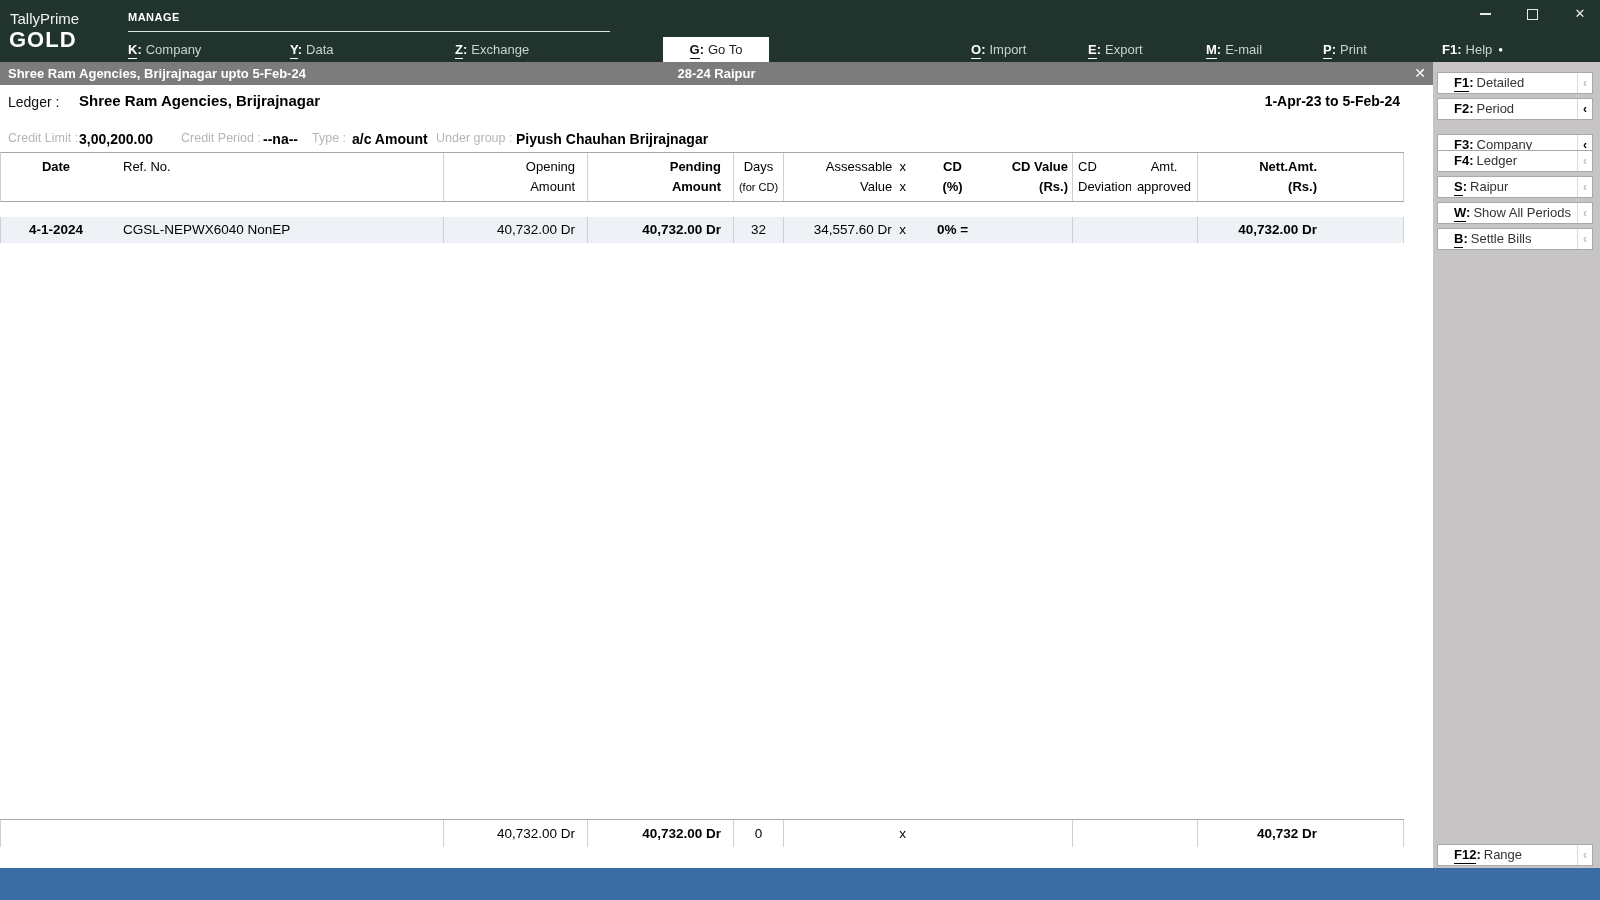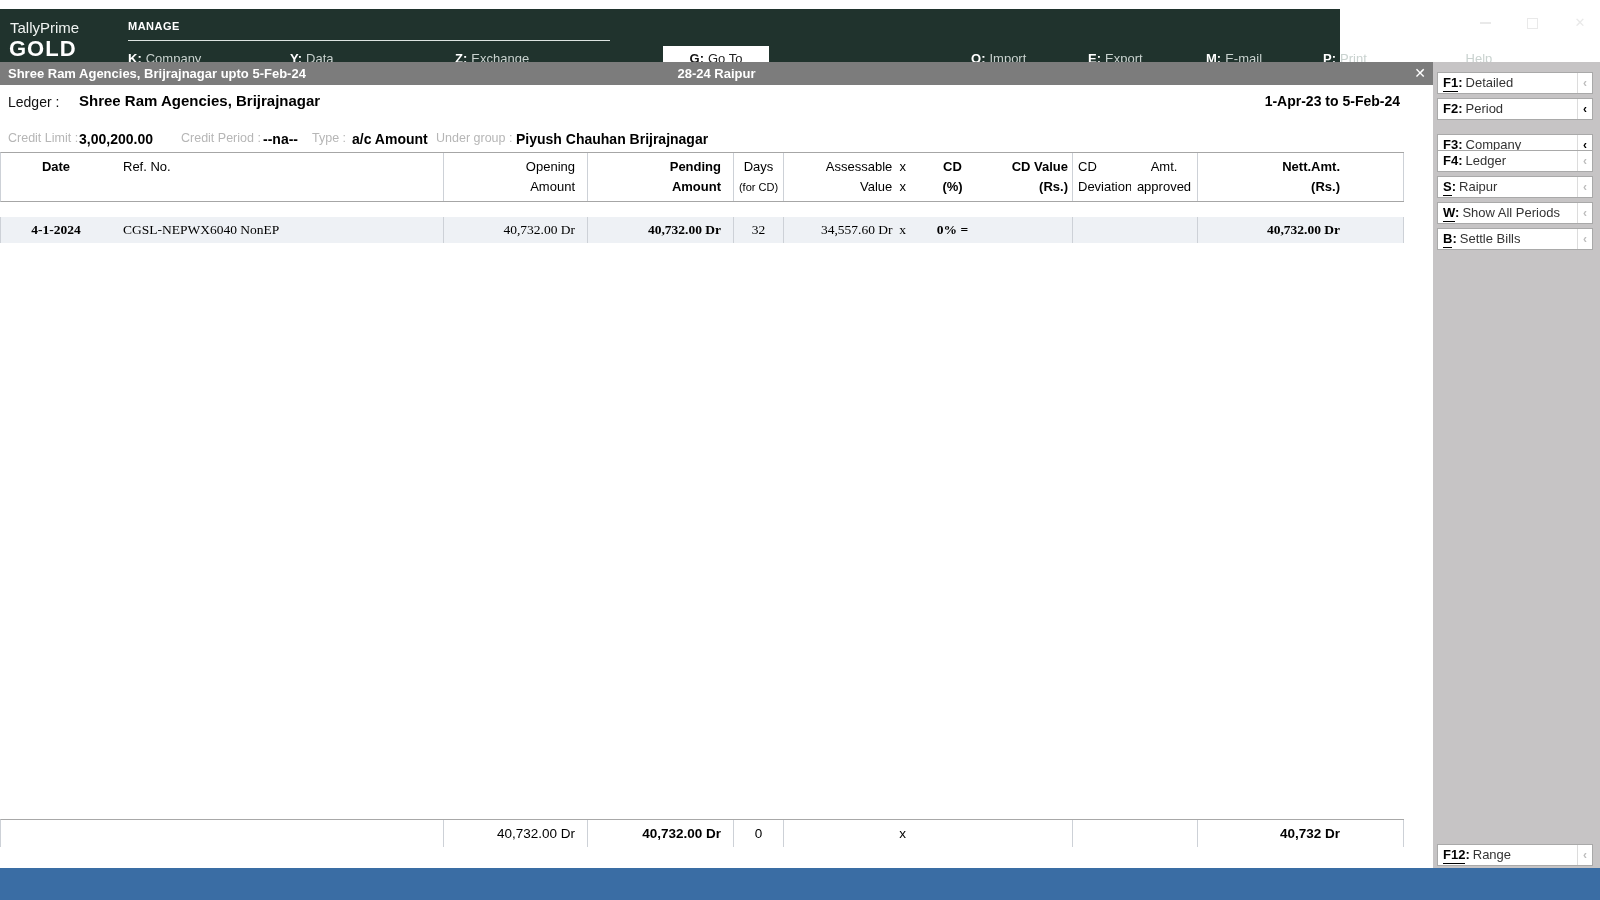--- a/index.html
+++ b/index.html
@@ -3,21 +3,21 @@
 <meta charset="utf-8">
 <style>
   html,body{margin:0;padding:0;}
   body{
     width:1600px;height:900px;position:relative;overflow:hidden;
     background:#ffffff;
     font-family:"Liberation Sans","DejaVu Sans",sans-serif;
     -webkit-font-smoothing:antialiased;
   }
   
-  .topbar{position:absolute;left:0;top:0;width:1340px;height:62px;background:#20332d;margin-top:9px;}
+  .topbar{position:absolute;left:0;top:0;width:1600px;height:62px;background:#20332d;}
   .brand1{position:absolute;left:10px;top:10px;font-size:15px;color:#f0f4f2;}
   .brand2{position:absolute;left:9px;top:27px;font-size:22px;font-weight:bold;letter-spacing:1px;color:#ffffff;}
   .manage{position:absolute;left:128px;top:11px;font-size:11px;font-weight:bold;letter-spacing:.5px;color:#ffffff;}
   .manage-line{position:absolute;left:128px;top:31px;width:482px;height:1px;background:#dde4e1;}
   .mi{position:absolute;top:42px;font-size:13px;white-space:nowrap;color:#c9d2cf;}
   .mkey{font-weight:bold;color:#ffffff;}
   .mcolon{font-weight:bold;color:#ffffff;margin-right:4px;}
   .u{border-bottom:1px solid currentColor;padding-bottom:1px;}
   .mi-k{left:128px}.mi-y{left:290px}.mi-z{left:455px}
   .mi-o{left:971px}.mi-e{left:1088px}.mi-m{left:1206px}.mi-p{left:1323px}.mi-f1{left:1442px}
@@ -46,46 +46,46 @@
   .ci-label{font-size:12.5px;color:#b6b6b6;}
   .ci-value{font-size:14px;font-weight:bold;color:#000;}
   .ci1{left:8px}.ci2{left:79px}.ci3{left:181px}.ci4{left:263px}
   .ci5{left:312px}.ci6{left:352px}.ci7{left:436px}.ci8{left:516px}
   
   .grid-cols{display:grid;grid-template-columns:110px 333px 144px 146px 50px 130px 77px 82px 58px 67px 206px;}
   .tbl-header{position:absolute;left:0;top:152px;width:1403px;height:48px;
               border-top:1px solid #a6a6a6;border-bottom:1px solid #a6a6a6;border-left:1px solid #cdd1d7;}
   .tbl-header .cell{padding-top:4px;font-size:13px;line-height:20px;color:#000;}
   .tbl-row{position:absolute;left:0;top:217px;width:1403px;height:26px;background:#eef1f5;border-left:1px solid #cdd1d7;}
-  .tbl-row .cell{font-size:13.5px;line-height:26px;color:#000;font-family:Liberation Serif, serif;}
+  .tbl-row .cell{font-size:13.5px;line-height:26px;color:#000;}
   .tbl-totals{position:absolute;left:0;top:819px;width:1403px;height:27px;background:#fff;
               border-top:1px solid #a8a8a8;border-left:1px solid #cdd1d7;}
   .tbl-totals .cell{font-size:13.5px;line-height:27px;color:#000;}
   .cell{white-space:nowrap;overflow:hidden;}
   .bR{border-right:1px solid #cdd1d7;}
   .c-date{text-align:center;font-weight:bold;}
   .c-ref{text-align:left;padding-left:12px;}
   .c-opening{text-align:right;padding-right:12px;}
   .c-pending{text-align:right;padding-right:12px;font-weight:bold;}
   .c-days{text-align:center;}
   .c-days .l2{font-size:11px;}
   .c-assess{text-align:right;padding-right:8px;}
   .c-cd{text-align:center;}
   .hd-red{color:#d40000;font-weight:bold;}
   .c-cd-val{text-align:right;padding-right:4px;font-weight:bold;}
   .c-dev{text-align:left;padding-left:5px;font-size:12.5px;}
   .c-appr{text-align:center;font-size:12.5px;}
-  .c-nett{text-align:right;padding-right:63px;font-weight:bold;}
+  .c-nett{text-align:right;padding-right:86px;font-weight:bold;}
   .norm{font-weight:normal;}
   .bold{font-weight:bold;}
   
   .sidebar{position:absolute;left:1433px;top:62px;width:167px;height:806px;background:#c6c4c5;}
   .sbtn{position:absolute;left:4px;width:156px;height:22px;background:#ffffff;border:1px solid #a9a9a9;
         box-sizing:border-box;display:flex;cursor:default;}
-  .sbtn-main{flex:1;padding-left:5px;font-size:13px;line-height:20px;white-space:nowrap;overflow:hidden;}
+  .sbtn-main{flex:1;padding-left:16px;font-size:13px;line-height:20px;white-space:nowrap;overflow:hidden;}
   .sbtn-key{font-weight:bold;color:#000;}
   .sbtn-colon{font-weight:bold;color:#000;margin-right:3px;}
   .sbtn-label{color:#333;}
   .sbtn-chev{width:14px;border-left:1px solid #dcdcdc;text-align:center;font-size:12px;line-height:20px;
              color:#bdbdbd;font-weight:bold;}
   .sbtn-chev.dark{color:#000;}
   .sb0{top:10px}.sb1{top:36px}.sb2{top:72px}.sb3{top:88px}.sb4{top:114px}.sb5{top:140px}.sb6{top:166px}
   .sb-f12{top:782px}
   
   .bottombar{position:absolute;left:0;top:868px;width:1600px;height:32px;background:#3a6da4;}

